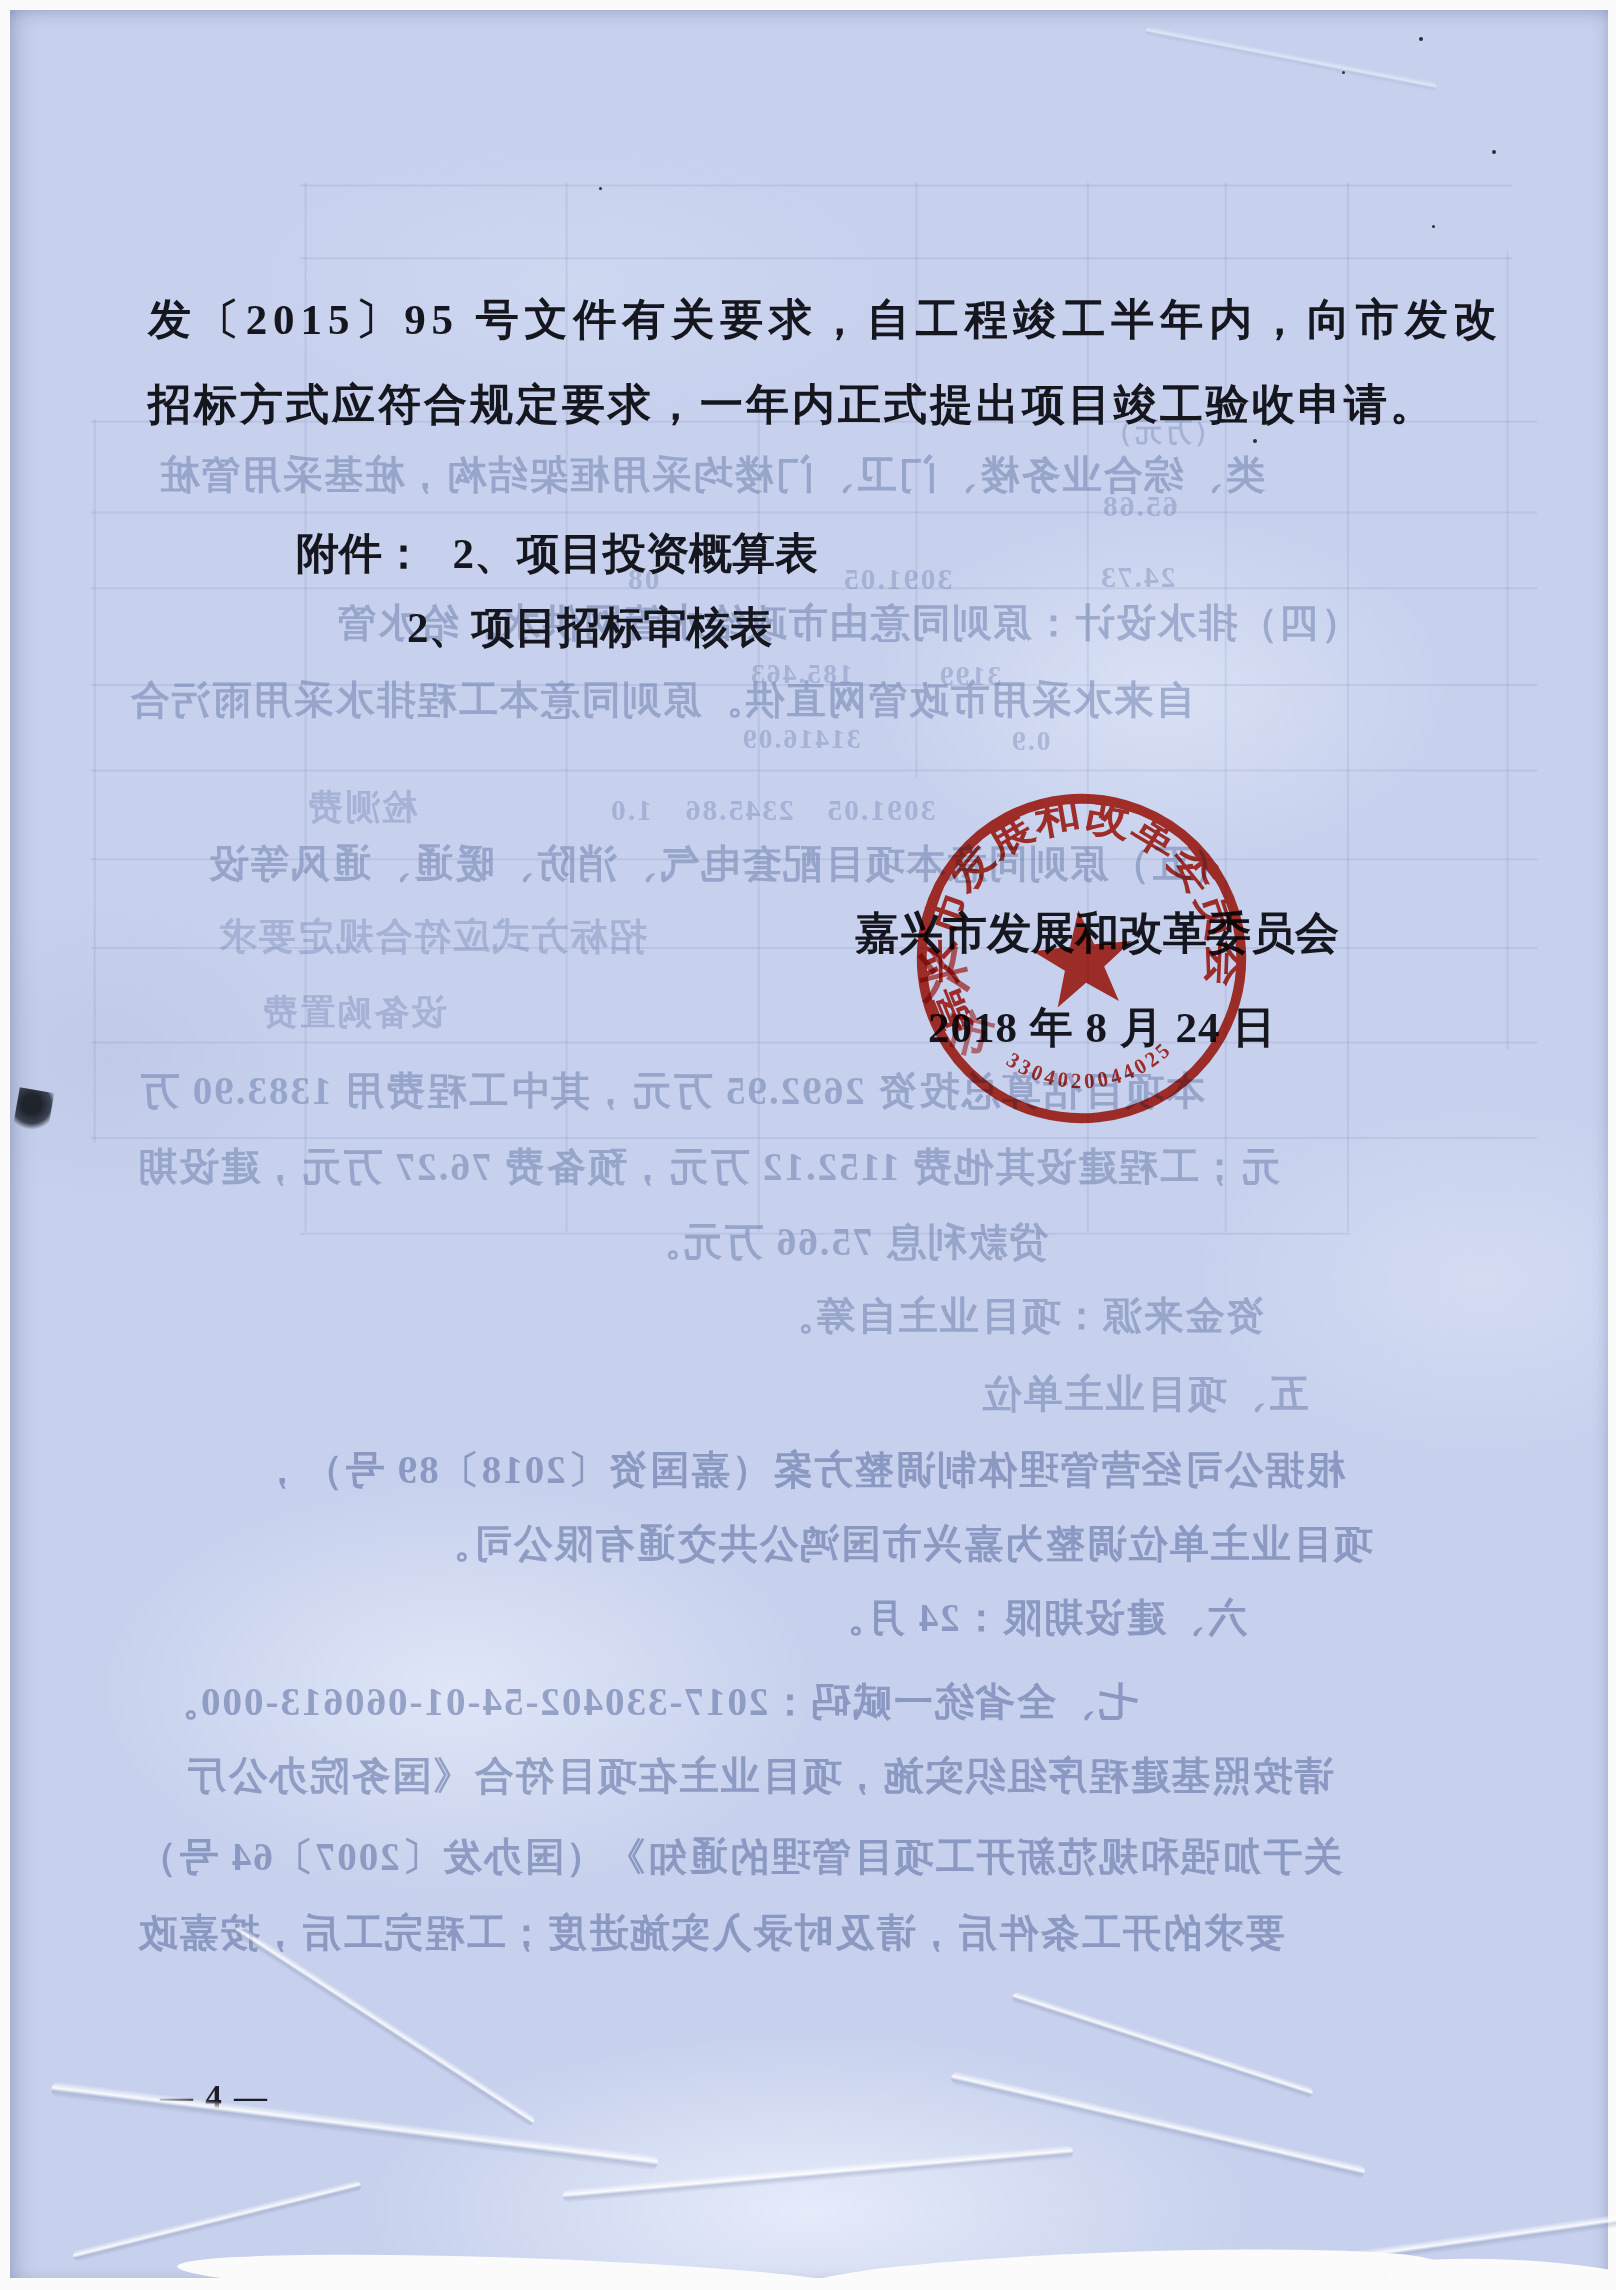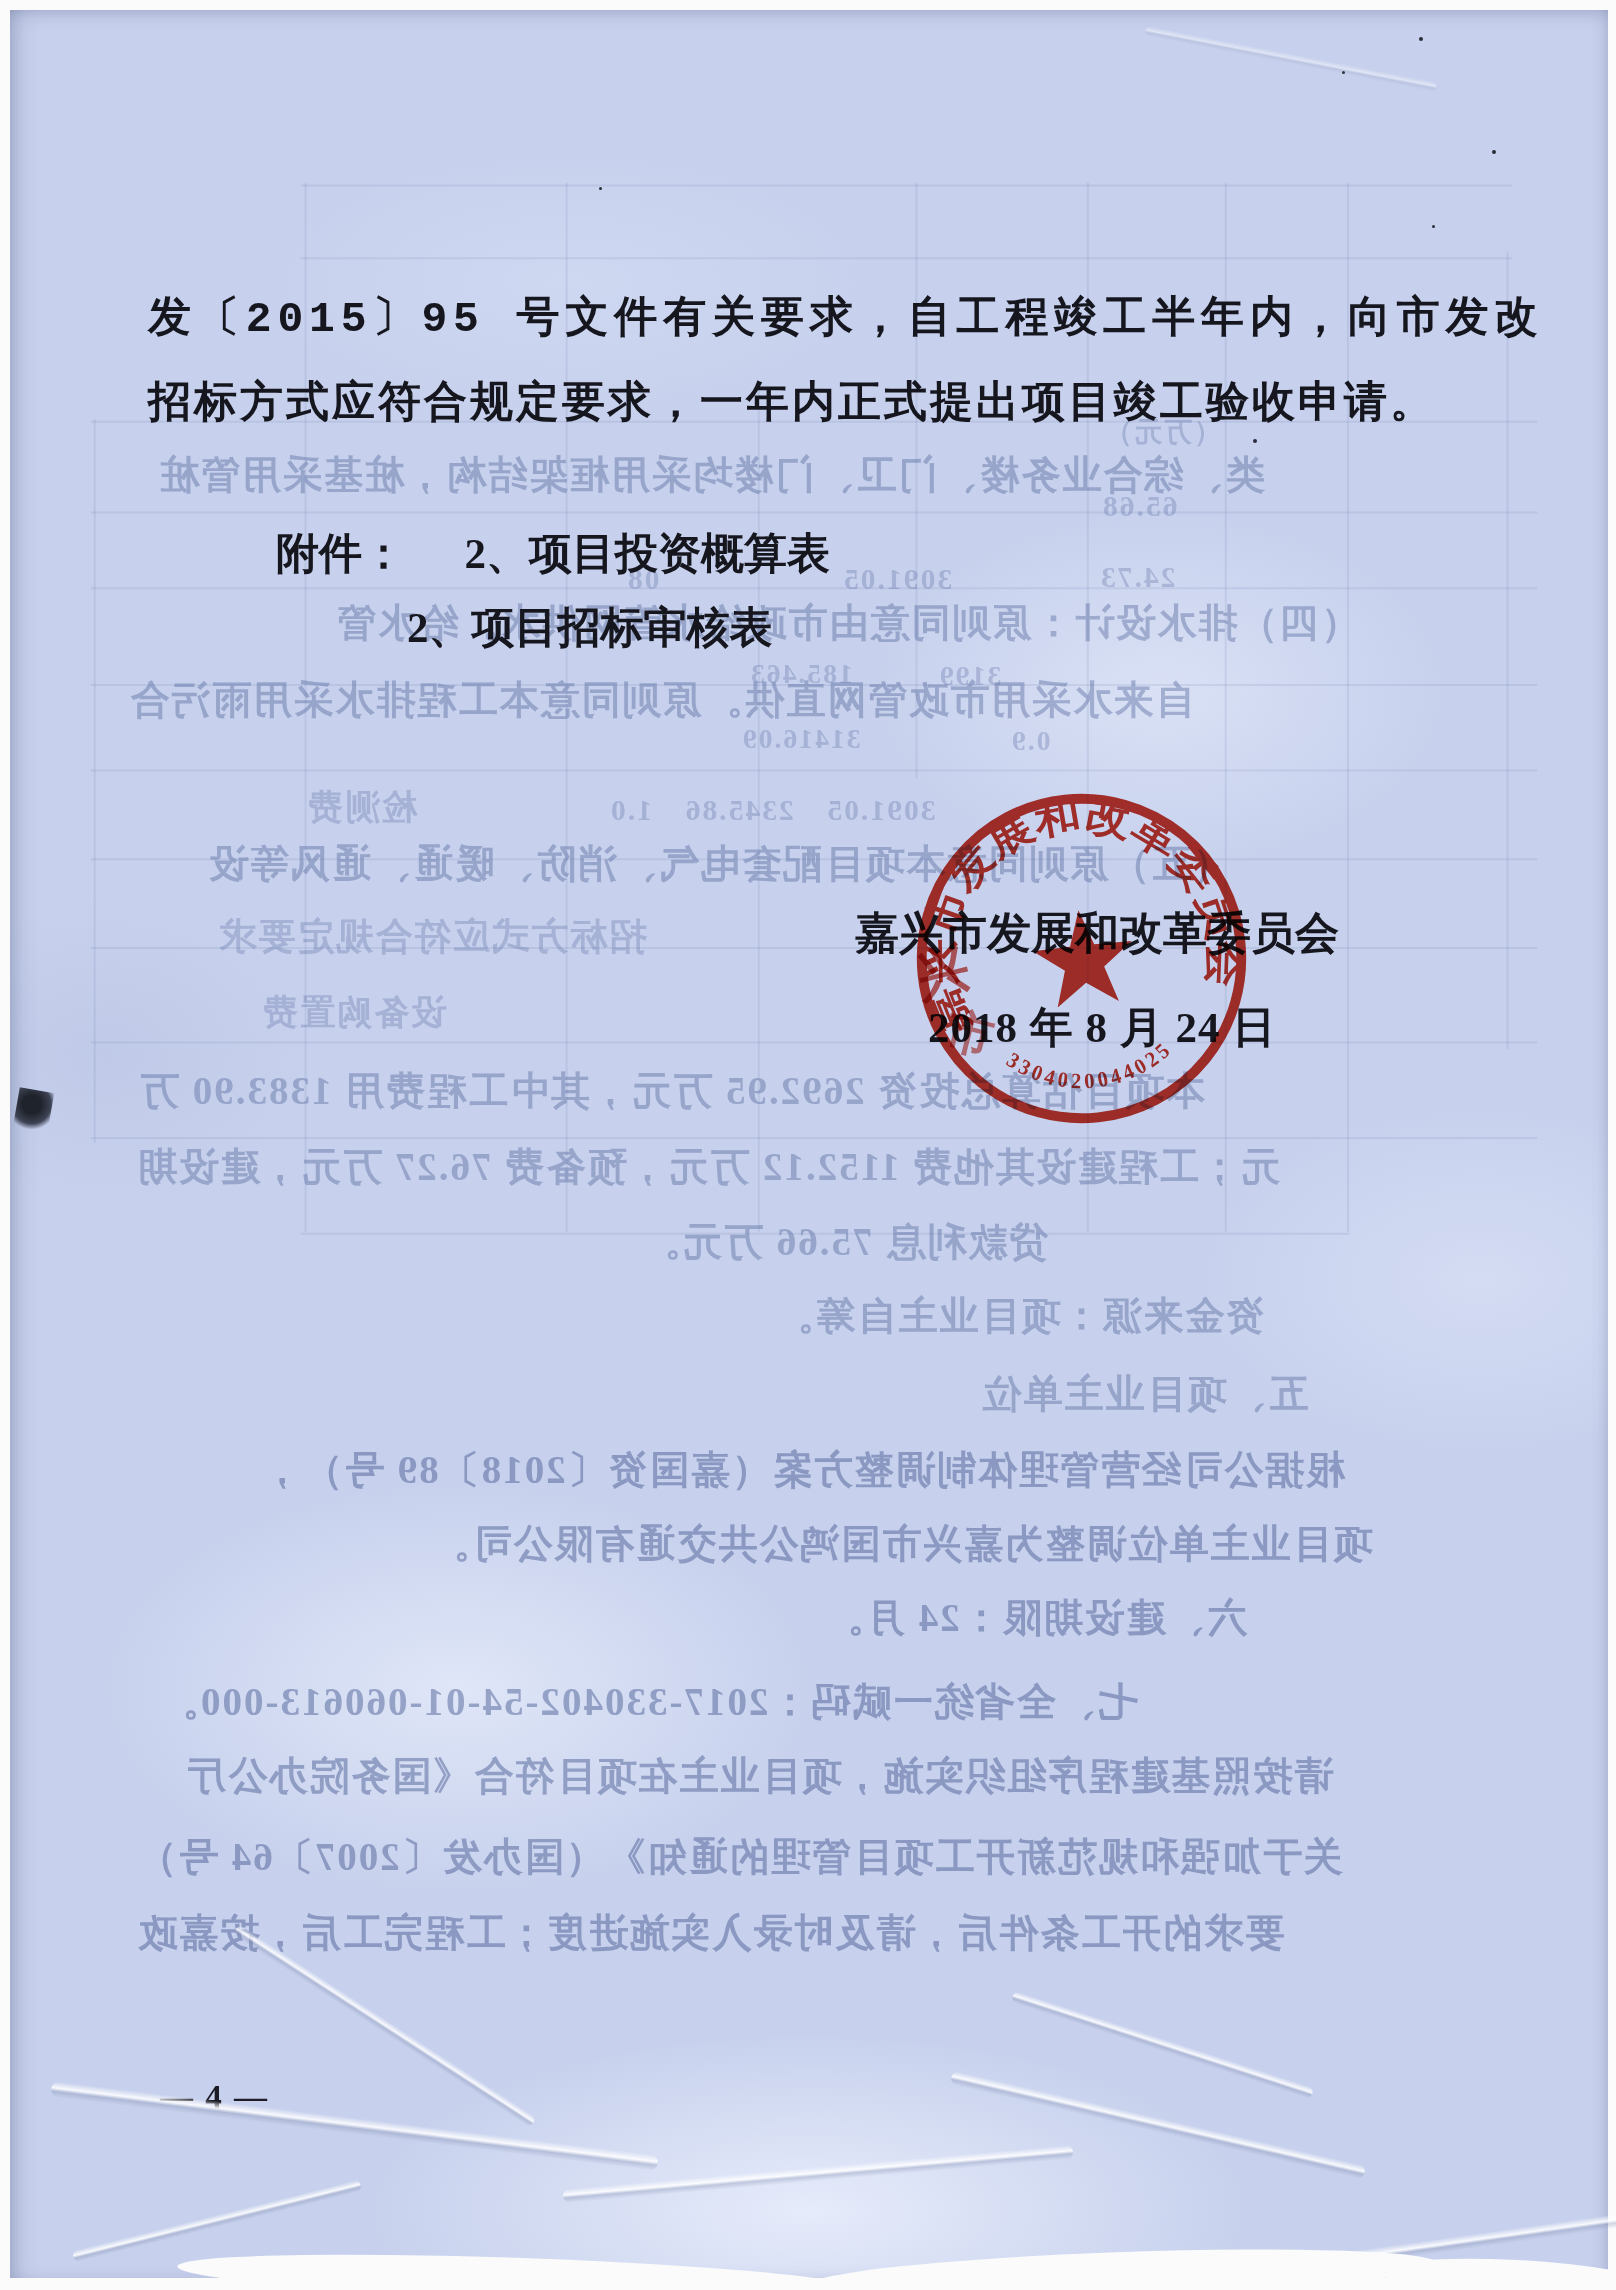--- a/index.html
+++ b/index.html
@@ -12,25 +12,25 @@
           radial-gradient(414px 256px at 72% 30%, rgba(233,238,252,.55), rgba(233,238,252,0) 70%),
           radial-gradient(591px 236px at 50% 97%, rgba(240,244,255,.75), rgba(240,244,255,0) 75%),
           radial-gradient(296px 217px at 6% 46%, rgba(185,196,228,.5), rgba(185,196,228,0) 70%),
           radial-gradient(414px 256px at 92% 56%, rgba(224,231,249,.5), rgba(224,231,249,0) 70%),
           radial-gradient(453px 197px at 35% 12%, rgba(214,222,244,.5), rgba(214,222,244,0) 70%);
         box-shadow: inset 15.8px 0 25.6px -15.8px rgba(70,80,120,.45),
                     inset 0 11.8px 19.7px -11.8px rgba(70,80,120,.28),
                     inset -9.9px 0 17.7px -11.8px rgba(70,80,120,.3);}
   .abs{position:absolute;}
   .ink{color:#16161e;font-weight:700;line-height:1.18;white-space:nowrap;}
-  .body-line{font-size:43px;font-family:Liberation Mono, monospace;}
+  .body-line{font-size:43px;}
   .bl1{left:138px;top:285px;letter-spacing:5.9px;}
   .bl2{left:138px;top:370px;letter-spacing:3px;}
   .att-line{font-size:43px;display:flex;}
-  .att1{left:266px;top:519px;gap:32px;}
+  .att1{left:286px;top:519px;}
   .att2{left:397px;top:593px;}
   .att-label{margin-right:27.6px;}
   .issuer{left:845px;top:898px;font-size:44px;}
   .dateline{left:918px;top:993px;font-size:43px;letter-spacing:1px;}
   .pageno{left:150px;top:2069px;font-size:33px;font-weight:700;color:#1c1c26;letter-spacing:2px;}
   
   .bleed{position:absolute;transform:scaleX(-1);color:rgba(86,104,158,.42);font-weight:700;
          line-height:1.15;white-space:nowrap;letter-spacing:2px;}
   .bleed.dim{color:rgba(86,104,158,.30);}
   .bleed.strong{color:rgba(80,98,152,.5);}

